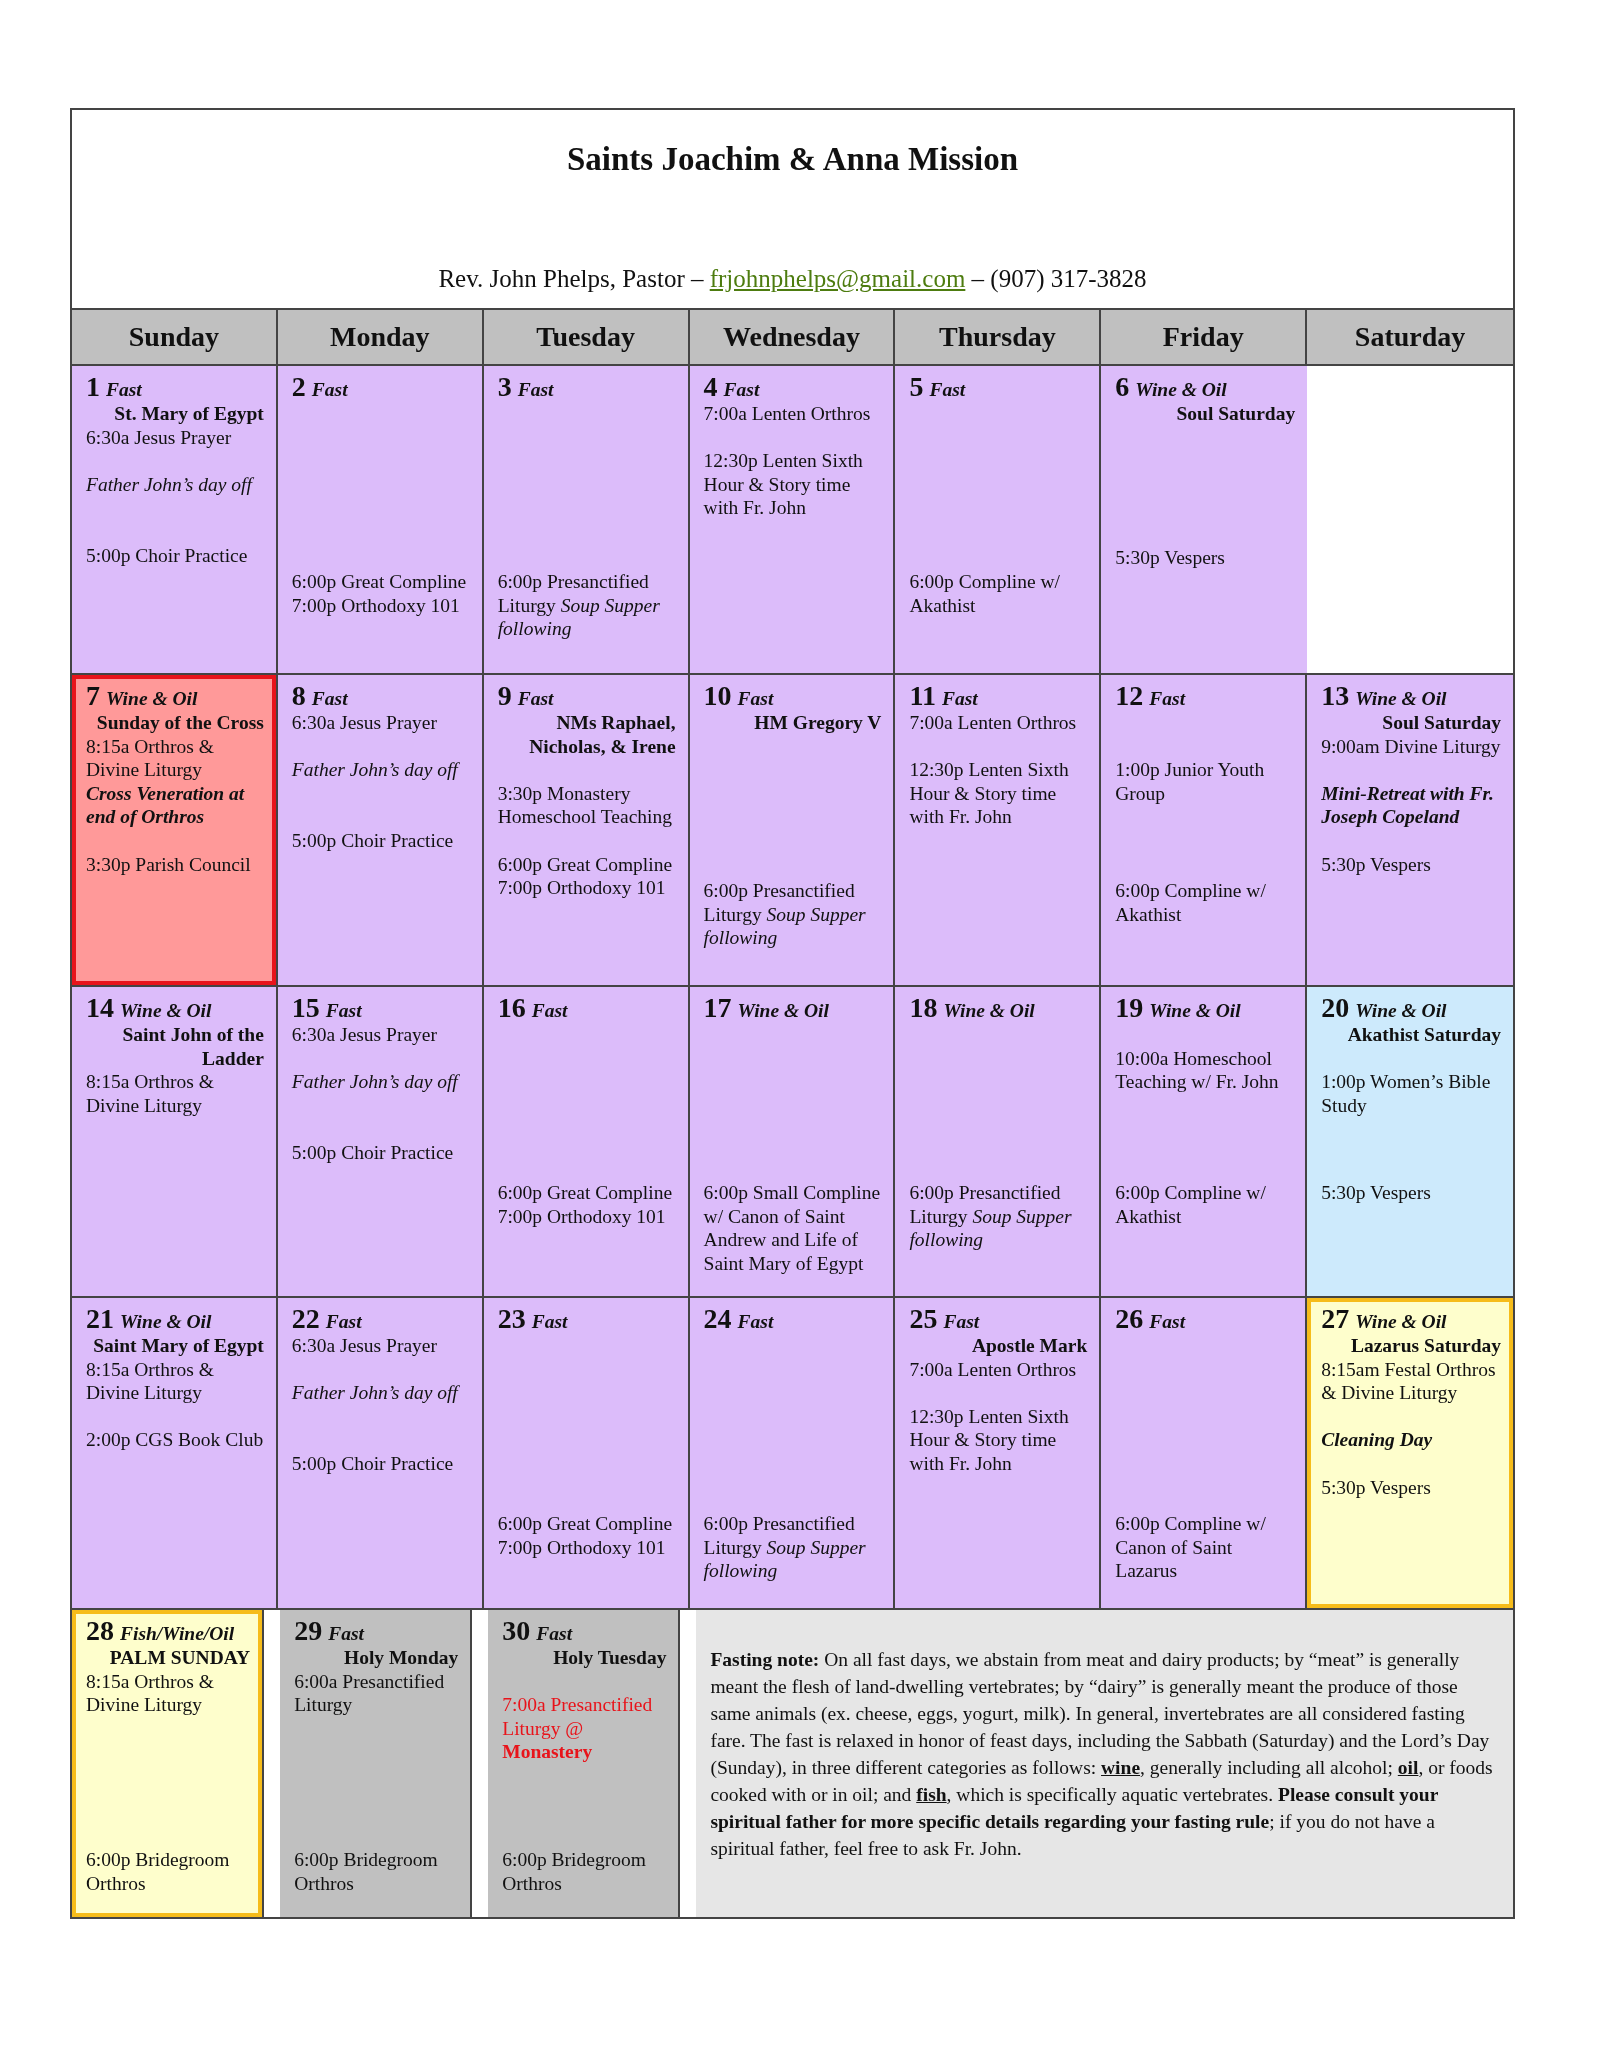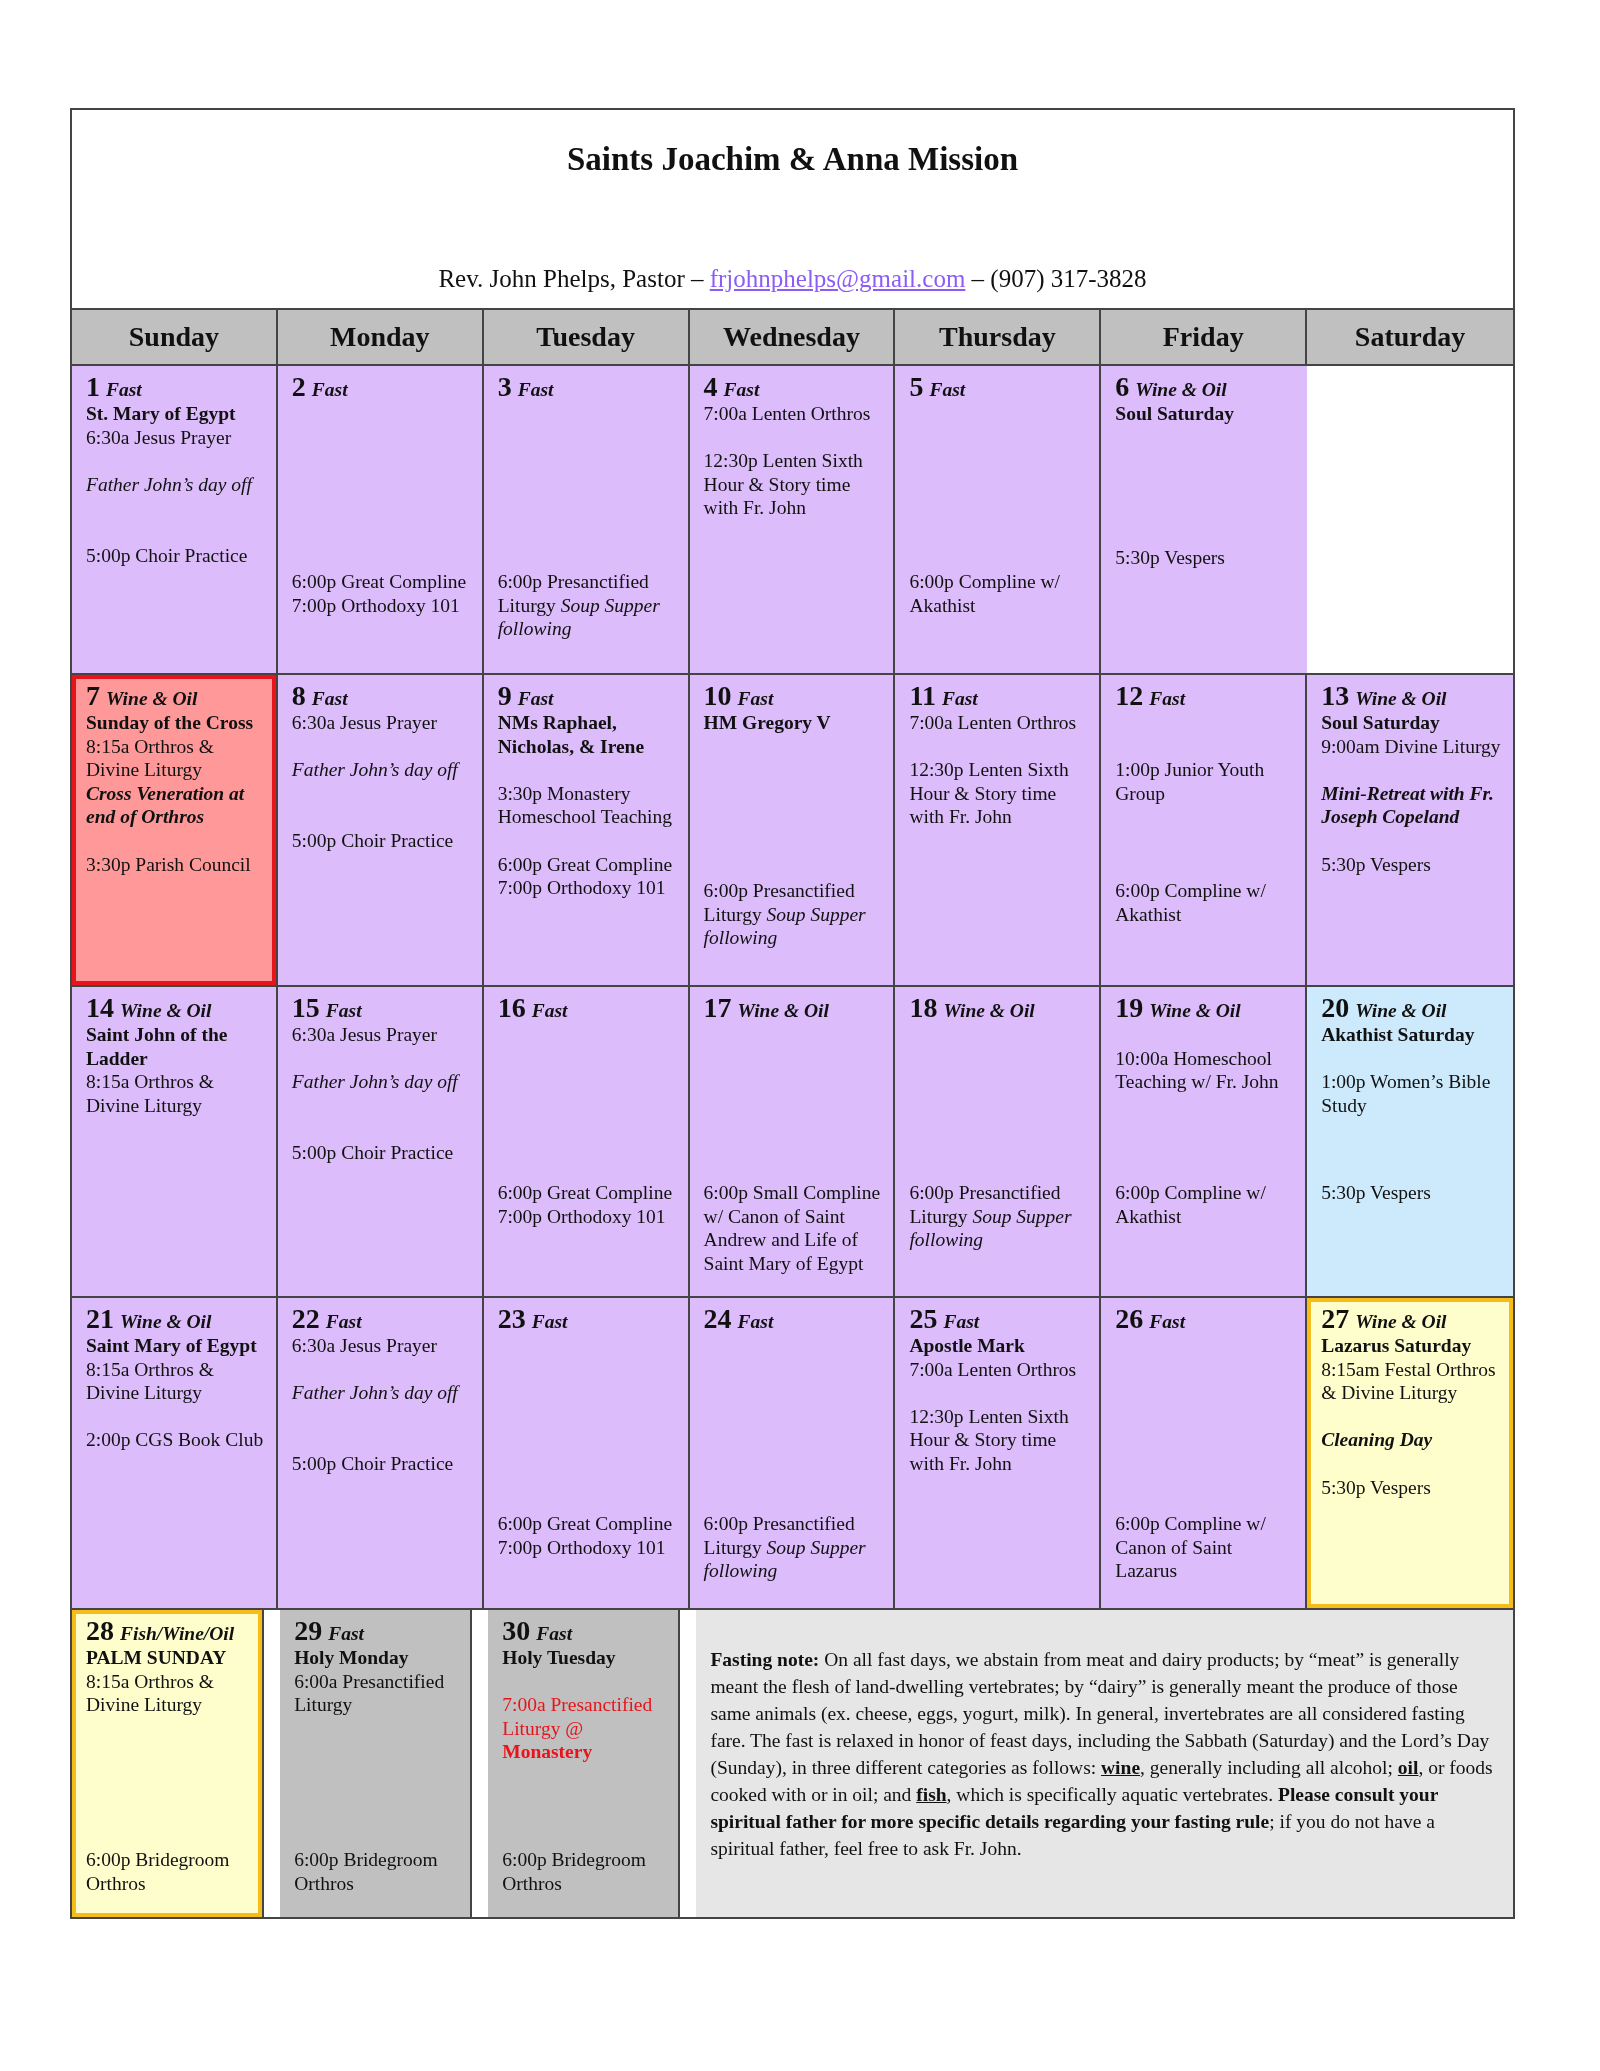--- a/index.html
+++ b/index.html
@@ -2,38 +2,38 @@
 <html><head>
 <meta charset="utf-8">
 <style>
   html, body { margin:0; padding:0; background:#ffffff; }
   body { width:1600px; height:2071px; position:relative; font-family:"Liberation Serif","DejaVu Serif",serif; color:#111; }
   #cal { position:absolute; left:70px; top:108px; width:1445px; border:2px solid #444; box-sizing:border-box; background:#fff; }
   .title-block { height:200px; text-align:center; border-bottom:2px solid #444; box-sizing:border-box; position:relative; }
   .title1 { position:absolute; left:0; right:0; top:20px; font-size:33px; font-weight:bold; line-height:58px; }
   .title2 { position:absolute; left:0; right:0; top:78px; font-size:51px; font-weight:bold; line-height:58px; }
   .contact { position:absolute; left:0; right:0; top:154px; font-size:25px; line-height:30px; }
-  .contact a { color:#8b5cf6; text-decoration:underline; }
+  .contact a { color:#4d7c0f; text-decoration:underline; }
   .hdr-row { display:grid; grid-template-columns:repeat(7, 1fr); height:56px; background:#c0c0c0; border-bottom:2px solid #444; box-sizing:border-box; }
   .hdr { font-size:28px; font-weight:bold; text-align:center; line-height:54px; border-right:2px solid #444; }
   .hdr:last-child { border-right:none; }
   .week { display:grid; grid-template-columns:repeat(7, 1fr); border-bottom:2px solid #444; box-sizing:border-box; }
   .week:last-child { border-bottom:none;gap:16px; }
   .cell { position:relative; border-right:2px solid #444; box-sizing:border-box; padding:6px 12px 6px 14px; font-size:19.5px; line-height:23.6px; background:#dcbcfa; overflow:hidden; }
   .cell:last-child { border-right:none; }
   .cell.gray-note { background:#e6e6e6; }
   .cell.red { background:#ff9999; box-shadow: inset 0 0 0 4px #e8141b; }
   .cell.blue { background:#cdeafc; }
   .cell.yellow { background:#fefecc; box-shadow: inset 0 0 0 4px #f6bc1a; }
   .cell.gray { background:#c0c0c0; }
   .cell.note { grid-column: span 4; background:#e6e6e6; padding:36px 14px 10px 14px; font-size:19.5px; line-height:27px; }
   .daynum { font-size:28px; font-weight:bold; line-height:30px; }
   .fast { font-size:19.5px; font-weight:bold; font-style:italic; margin-left:6px; }
   .line { display:block; min-height:23.6px; }
-  .b { font-weight:bold; }
+  .b { font-weight:bold;text-align:right; }
   .i { font-style:italic; }
   .bi { font-weight:bold; font-style:italic; }
   .red-text { color:#e8141b; }
   .gap { display:block; height:23.6px; }
   .note-text b.u { text-decoration:underline; }
   .sunday-note { font-style:italic; padding-top:28px; }
 </style>
 </head>
 <body>
 

